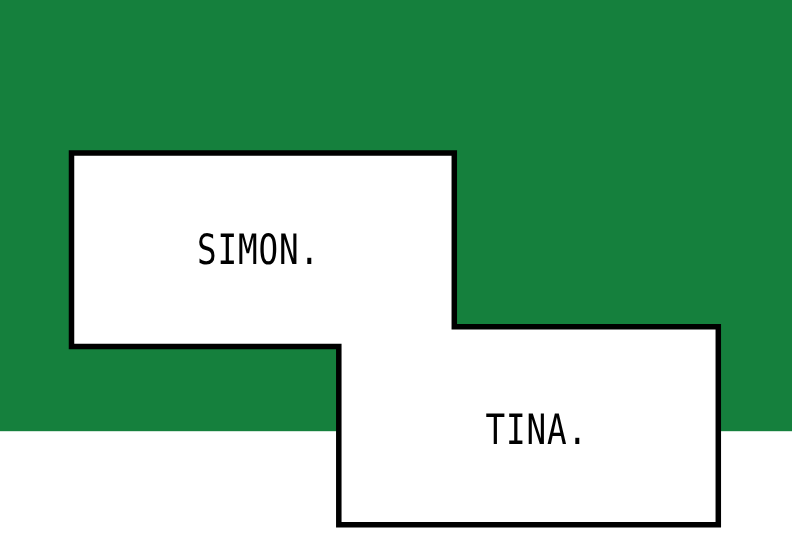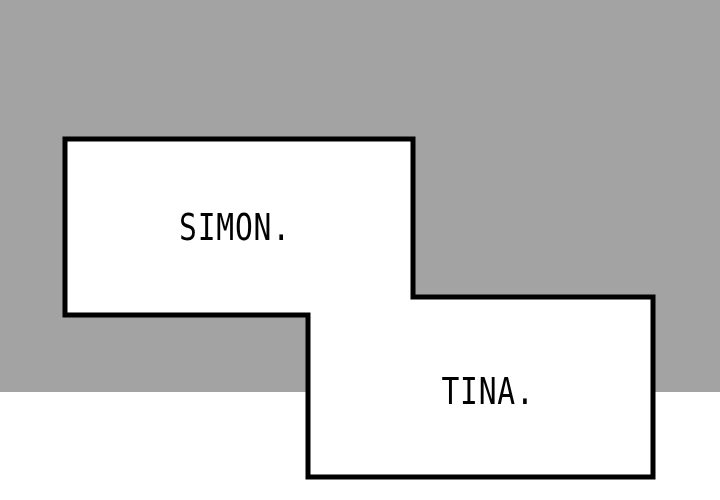--- a/index.html
+++ b/index.html
@@ -10,21 +10,21 @@
   body {
     width: 720px;
     height: 500px;
     overflow: hidden;
     font-family: "Liberation Sans", sans-serif;
   }
   #canvas {
     position: relative;
     width: 720px;
     height: 392px;
-    background: #a3a3a3;
+    background: #15803d;
   }
   #shape-svg {
     position: absolute;
     left: 0;
     top: 0;
     width: 720px;
     height: 500px;
     display: block;
   }
   .region-label {

